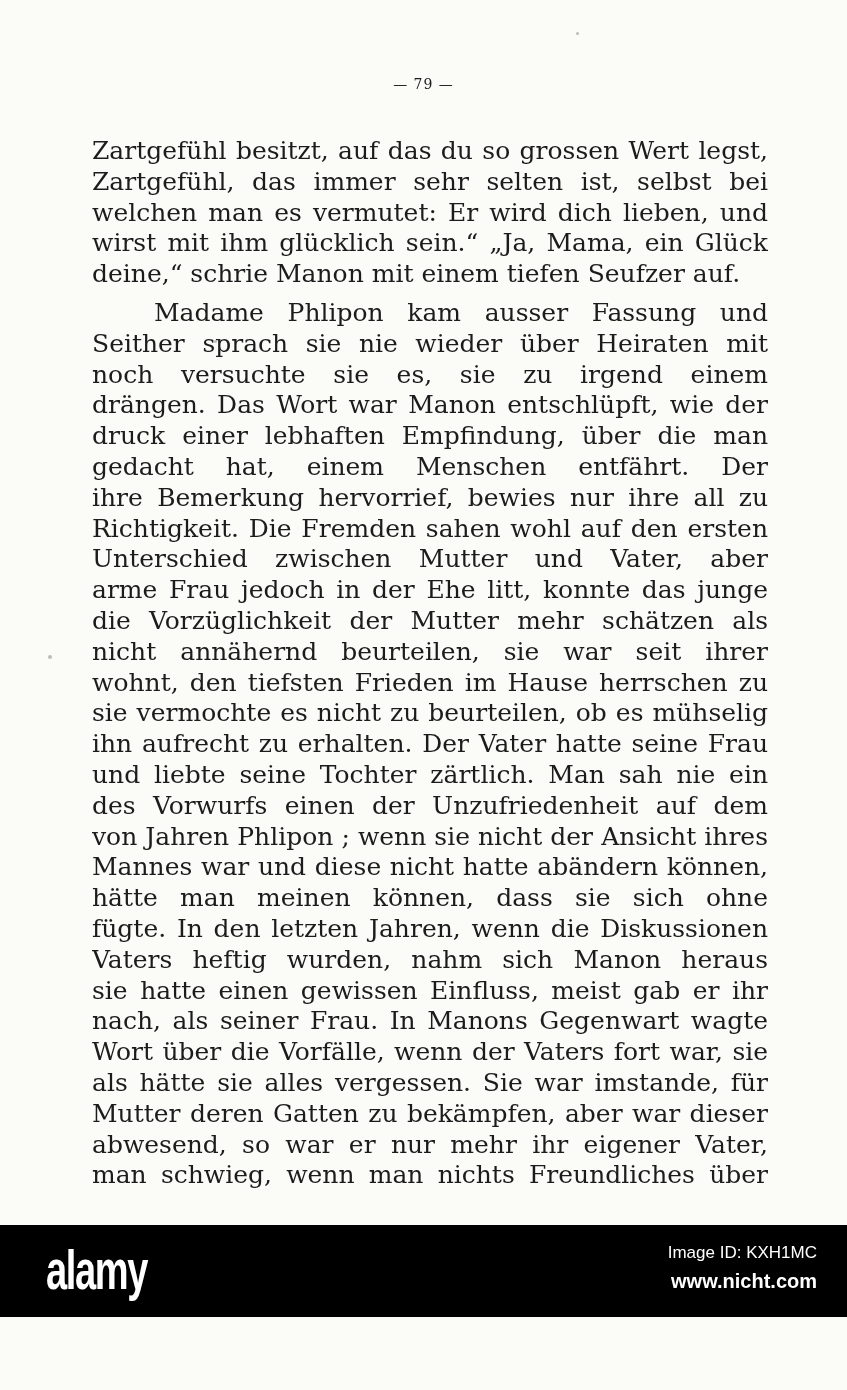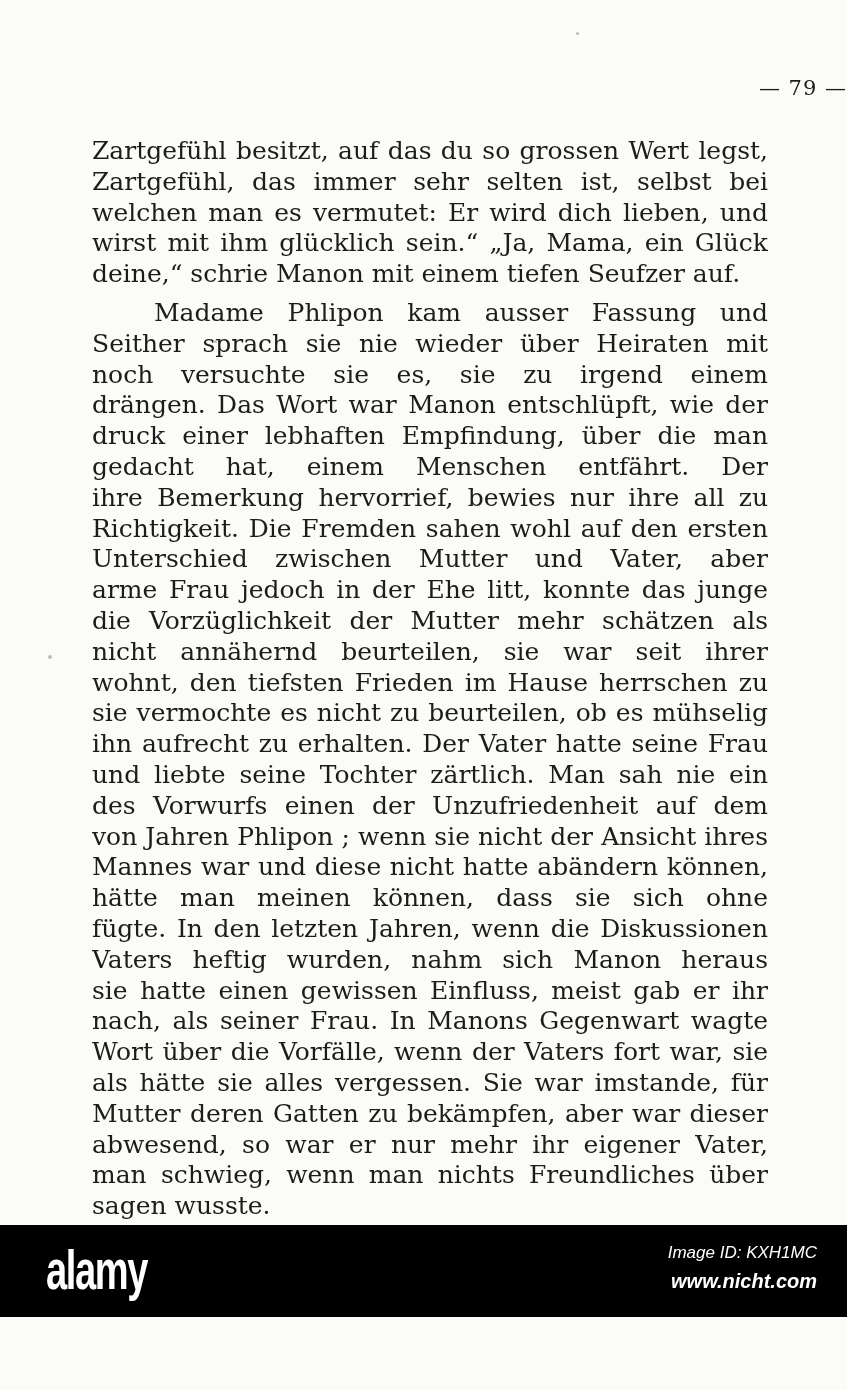--- a/index.html
+++ b/index.html
@@ -14,23 +14,23 @@
     width:847px;
     height:1390px;
     overflow:hidden;
     background:var(--paper);
   }
   .page-number{
     position:absolute;
     top:76px;
     left:0;
     width:100%;
-    text-align:right;
+    text-align:center;
     font-family:"DejaVu Serif","Liberation Serif",serif;
-    font-size:21px;
+    font-size:14px;
     letter-spacing:1px;
     color:var(--ink);
   }
   .text-block{
     position:absolute;
     left:92px;
     top:136px;
     width:676px;
     font-family:"DejaVu Serif","Liberation Serif",serif;
     font-size:25px;
@@ -85,21 +85,20 @@
     transform:scaleX(0.68);
     transform-origin:left center;
   }
   .watermark-info{
     position:absolute;
     right:30px;
     top:18px;
     text-align:right;
     color:var(--wm-text);
     font-family:"Liberation Sans","DejaVu Sans",sans-serif;
-    font-style:italic;
   }
   .image-id{
     font-size:17px;
     font-weight:400;
   }
   .alamy-url{
     font-size:20px;
     font-weight:700;
     margin-top:7px;
   }
@@ -139,21 +138,20 @@
       <div class="line">hätte man meinen können, dass sie sich ohne Schwierigkeit</div>
       <div class="line">fügte. In den letzten Jahren, wenn die Diskussionen des</div>
       <div class="line">Vaters heftig wurden, nahm sich Manon heraus einzugreifen,</div>
       <div class="line">sie hatte einen gewissen Einfluss, meist gab er ihr eher</div>
       <div class="line">nach, als seiner Frau. In Manons Gegenwart wagte er es nicht,</div>
       <div class="line">Wort über die Vorfälle, wenn der Vaters fort war, sie tat,</div>
       <div class="line">als hätte sie alles vergessen. Sie war imstande, für ihre</div>
       <div class="line">Mutter deren Gatten zu bekämpfen, aber war dieser Gatte</div>
       <div class="line">abwesend, so war er nur mehr ihr eigener Vater, über den</div>
       <div class="line">man schwieg, wenn man nichts Freundliches über ihn zu</div>
-      <div class="line no-just">sagen wusste.</div>
     </div>
 
   <div class="speck s1"></div>
   <div class="speck s2"></div>
   <div class="speck s3"></div>
 
   <div class="watermark-bar">
     <div class="alamy-logo">alamy</div>
     <div class="watermark-info">
       <div class="image-id">Image ID: KXH1MC</div>

